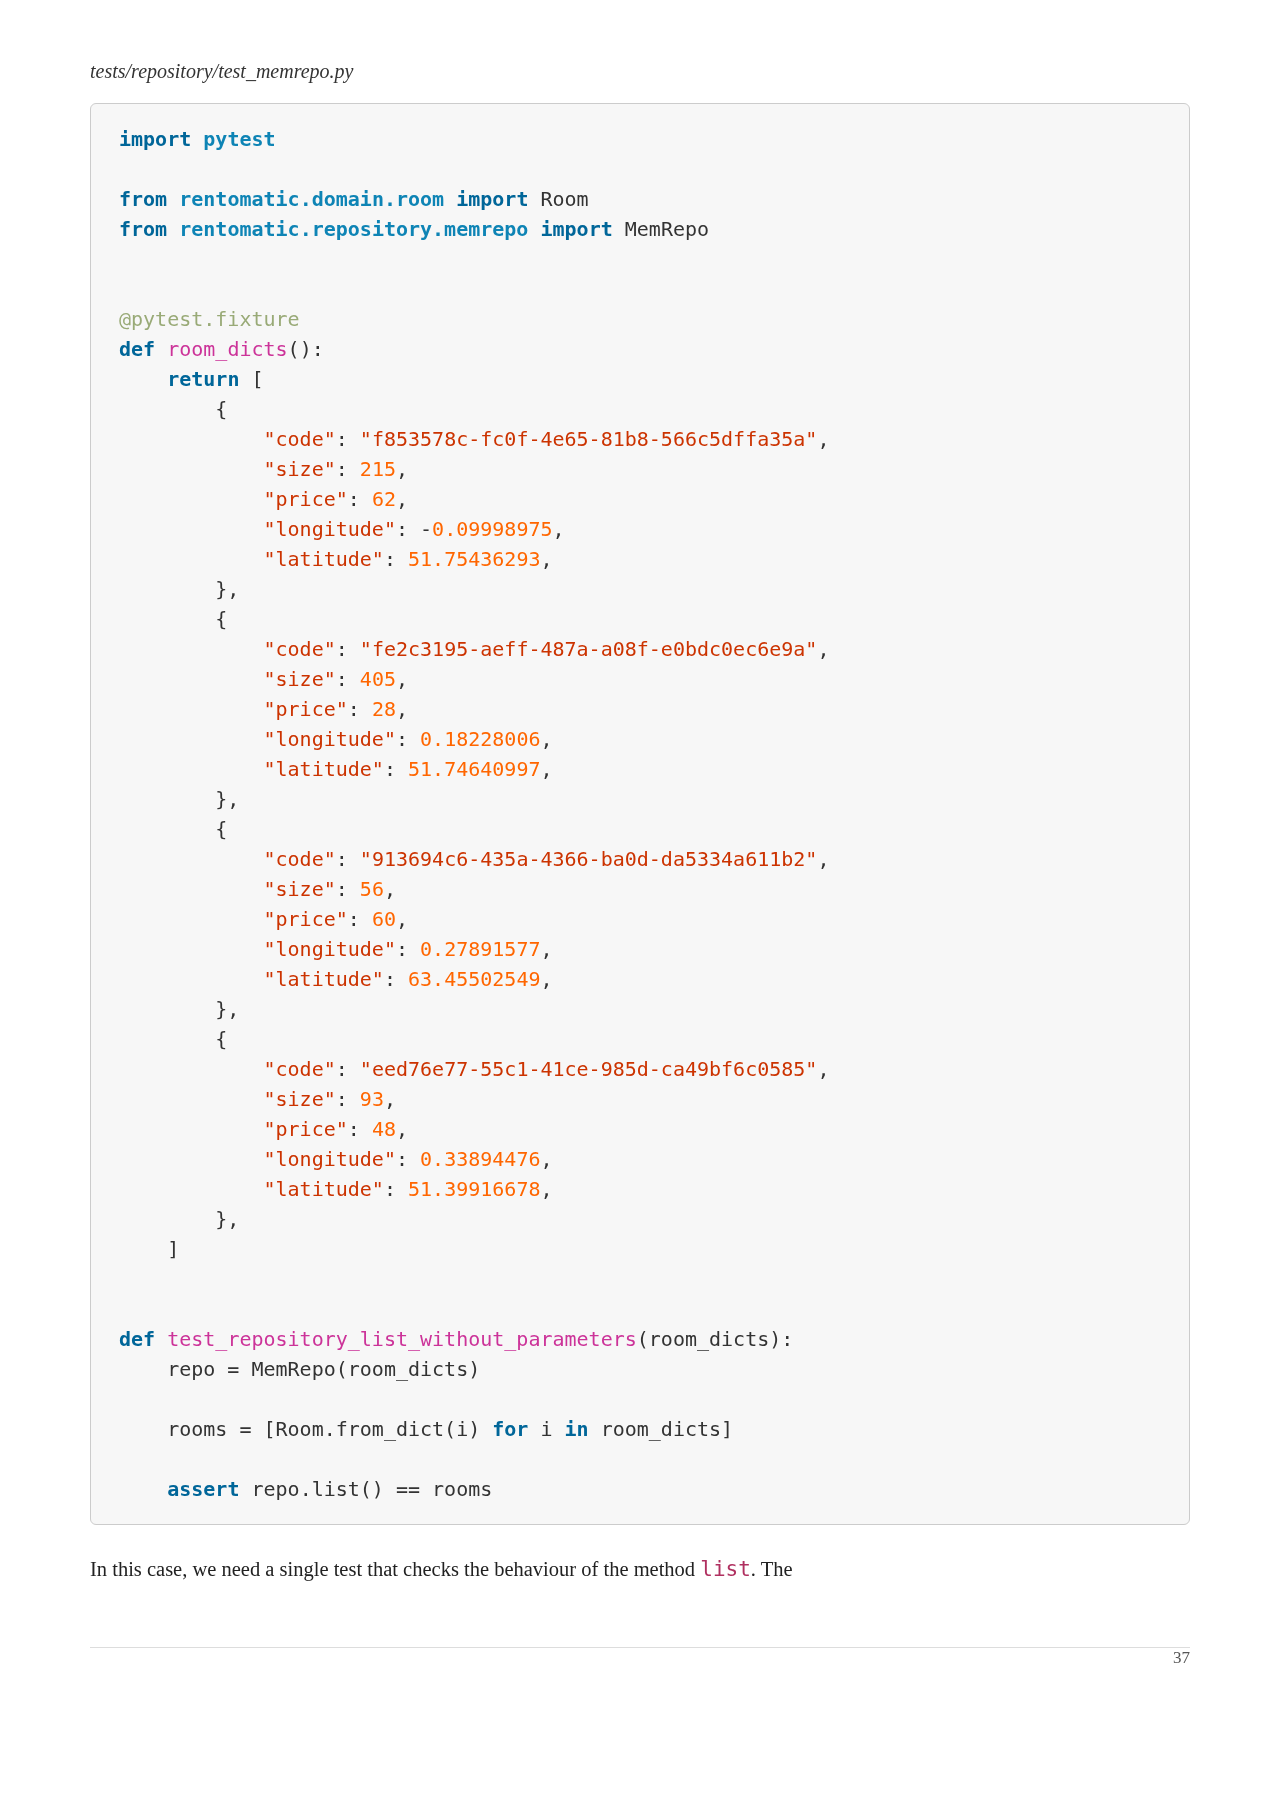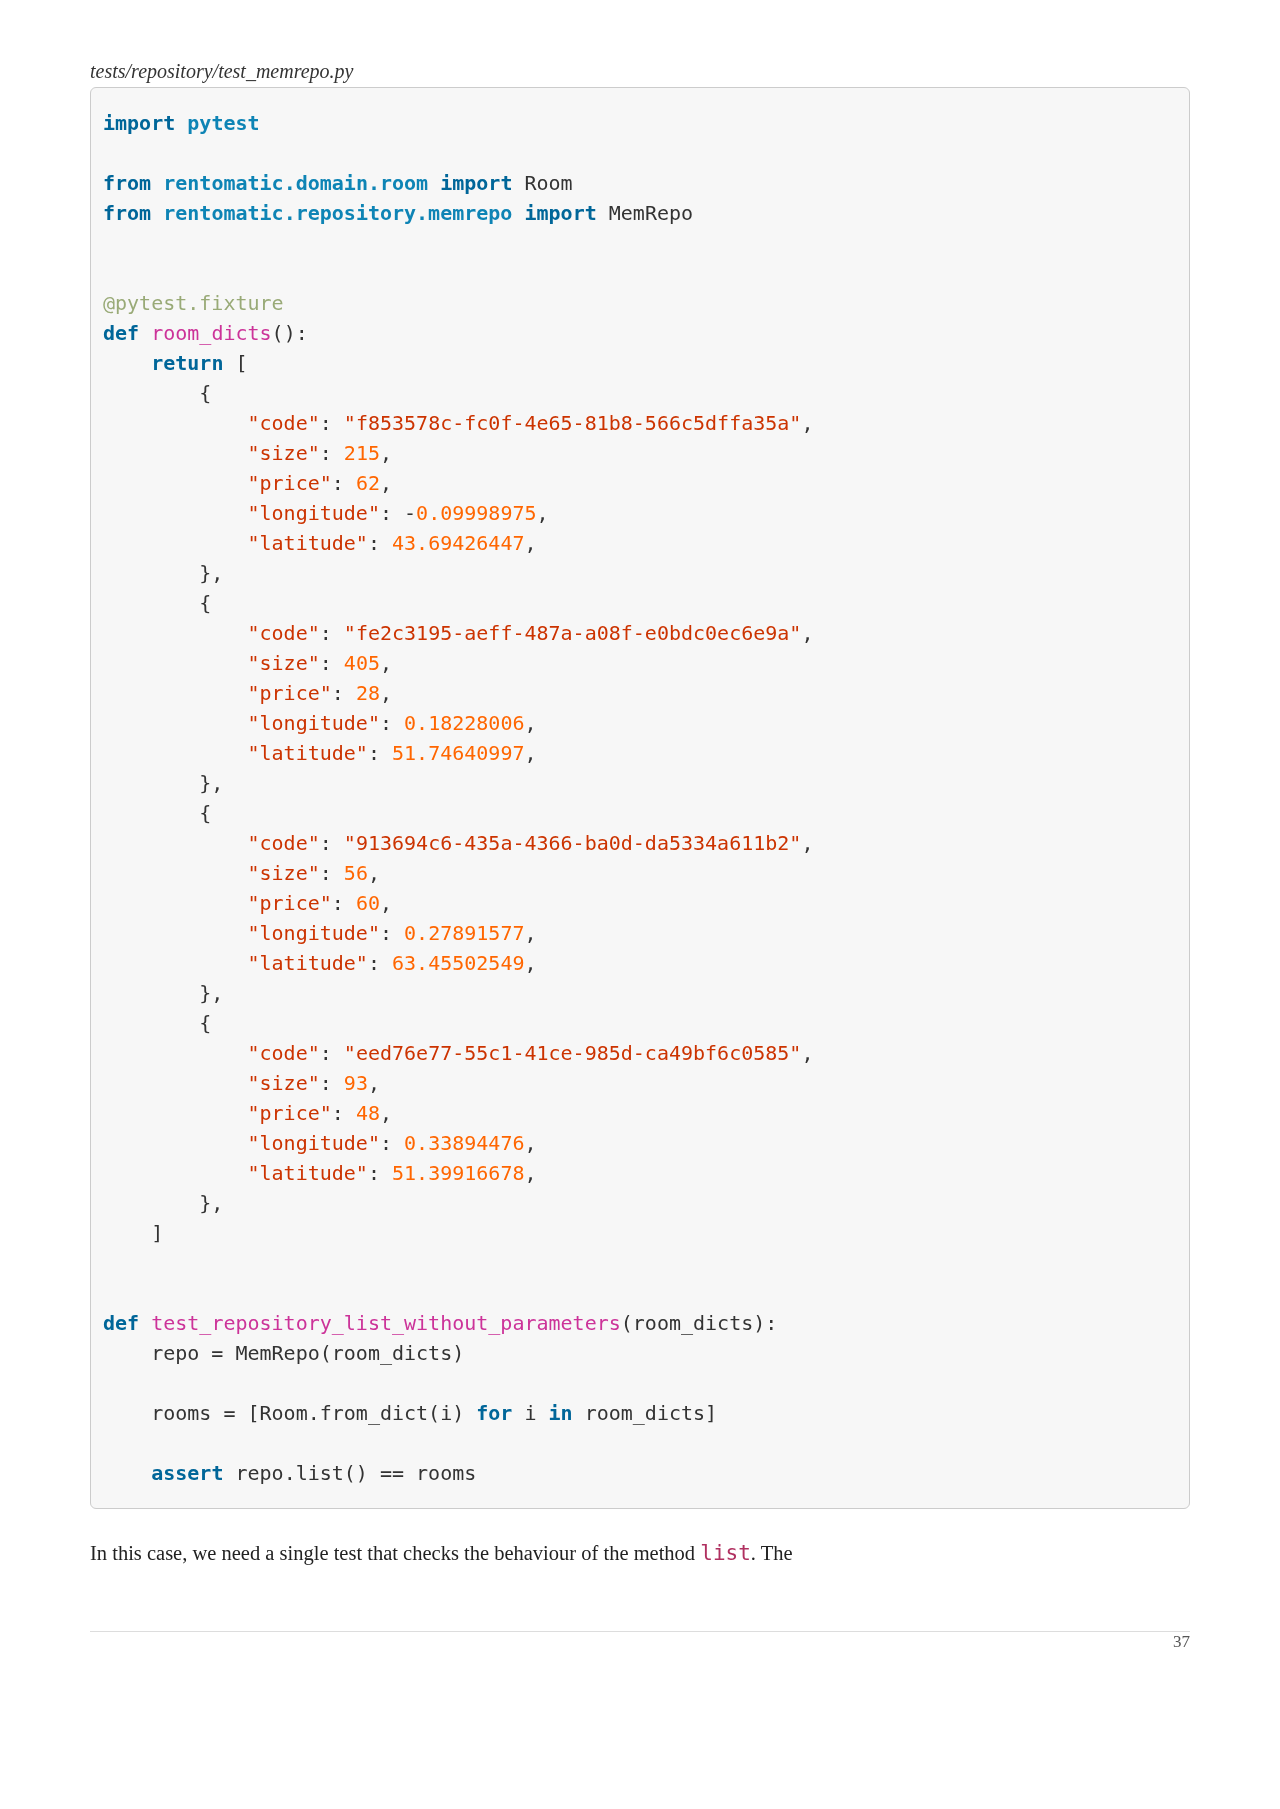--- a/index.html
+++ b/index.html
@@ -7,28 +7,28 @@
     background: #ffffff;
     font-family: Georgia, 'Times New Roman', serif;
     width: 1280px;
     padding: 60px 90px 40px 90px;
     color: #222;
   }
   .file-path {
     font-style: italic;
     color: #333;
     font-size: 20px;
-    margin-bottom: 4px;
+    margin-bottom: 20px;
     font-family: Georgia, serif;
   }
   .code-block {
     background: #f7f7f7;
     border: 1px solid #ccc;
     border-radius: 6px;
-    padding: 20px 12px;
+    padding: 20px 28px;
     font-family: 'DejaVu Sans Mono', 'Consolas', 'Menlo', monospace;
     font-size: 20px;
     line-height: 1.5;
     white-space: pre;
     overflow: hidden;
     color: #333;
     margin-bottom: 28px;
   }
   .kw { color: #006699; font-weight: bold; }      
   .nn { color: #0e84b5; font-weight: bold; }                              
@@ -69,21 +69,21 @@
 
 
 <span class="dec">@pytest.fixture</span>
 <span class="kw">def</span> <span class="fn">room_dicts</span>():
     <span class="kw">return</span> [
         {
             <span class="str">"code"</span>: <span class="str">"f853578c-fc0f-4e65-81b8-566c5dffa35a"</span>,
             <span class="str">"size"</span>: <span class="num">215</span>,
             <span class="str">"price"</span>: <span class="num">62</span>,
             <span class="str">"longitude"</span>: <span>-</span><span class="num">0.09998975</span>,
-            <span class="str">"latitude"</span>: <span class="num">43.69426447</span>,
+            <span class="str">"latitude"</span>: <span class="num">51.75436293</span>,
         },
         {
             <span class="str">"code"</span>: <span class="str">"fe2c3195-aeff-487a-a08f-e0bdc0ec6e9a"</span>,
             <span class="str">"size"</span>: <span class="num">405</span>,
             <span class="str">"price"</span>: <span class="num">28</span>,
             <span class="str">"longitude"</span>: <span class="num">0.18228006</span>,
             <span class="str">"latitude"</span>: <span class="num">51.74640997</span>,
         },
         {
             <span class="str">"code"</span>: <span class="str">"913694c6-435a-4366-ba0d-da5334a611b2"</span>,

